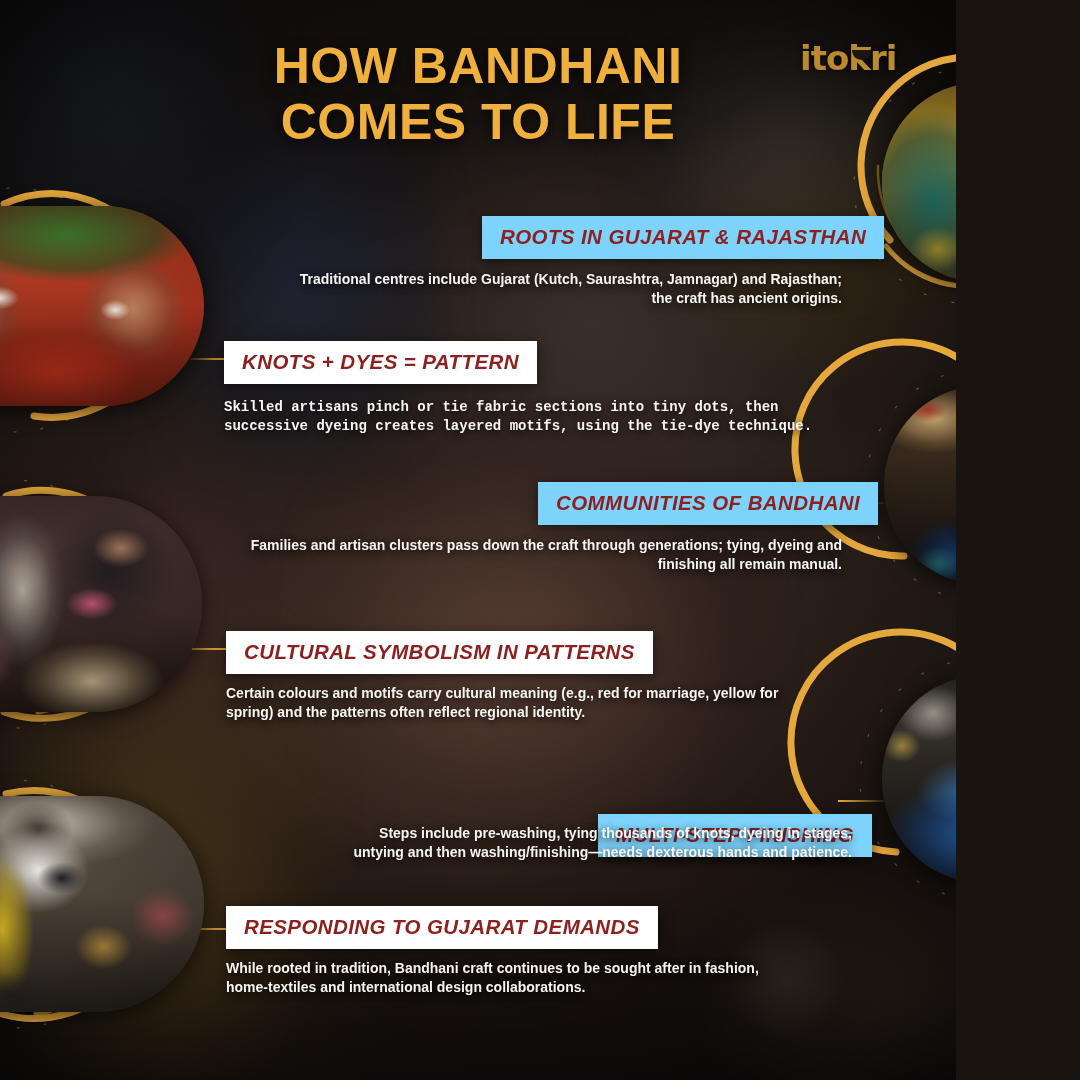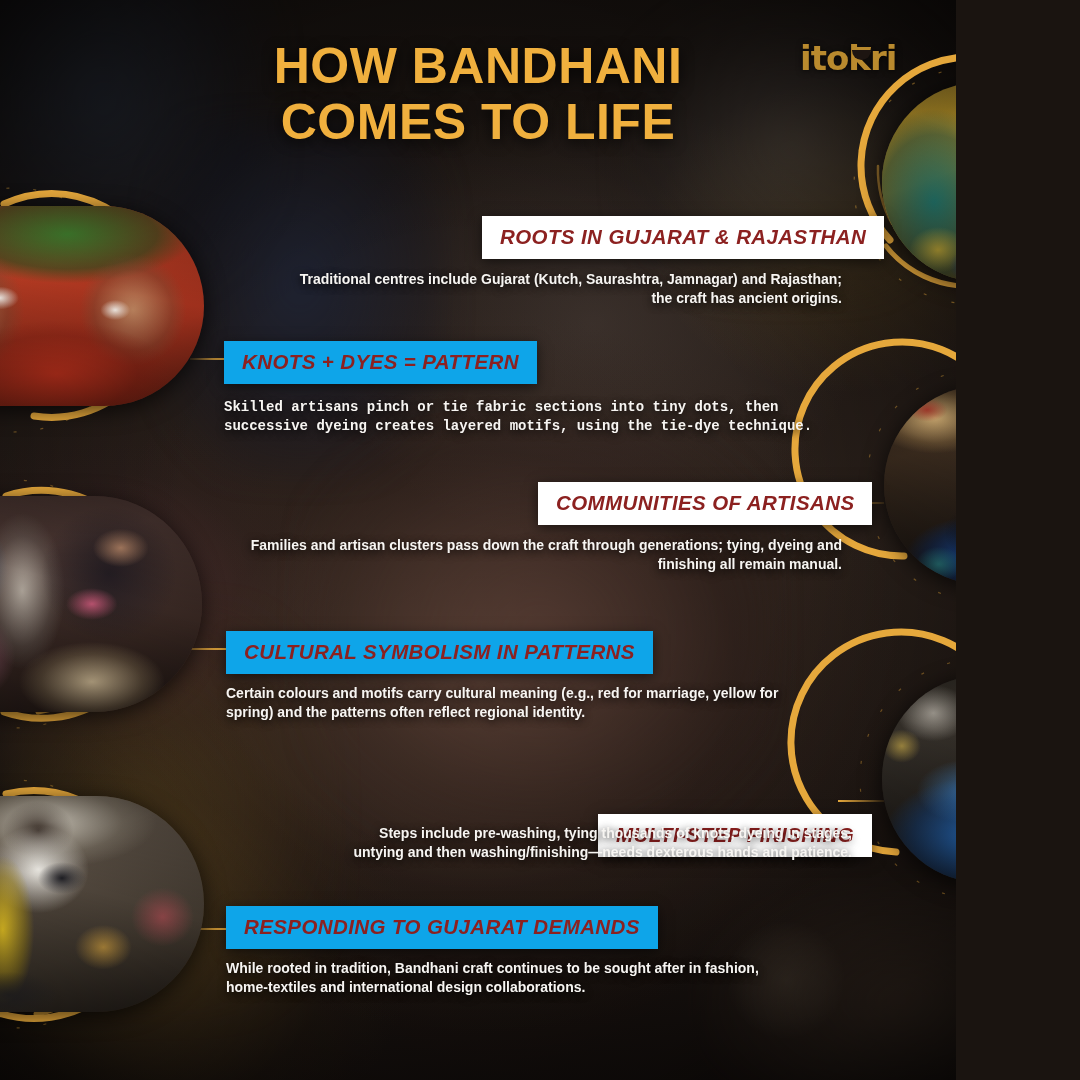--- a/index.html
+++ b/index.html
@@ -114,22 +114,22 @@
     z-index:7;
     padding:9px 18px 10px 18px;
     font-weight:bold;
     font-style:italic;
     font-size:20.5px;
     letter-spacing:0.4px;
     white-space:nowrap;
     color:#8c2120;
     box-shadow:0 3px 12px rgba(0,0,0,0.55);
   }
-  .label.cream { background:#ffffff; }
-  .label.amber { background:#0ea5e9; }
+  .label.cream { background:#7dd3fc; }
+  .label.amber { background:#ffffff; }
 
   .body-text {
     position:absolute;
     z-index:7;
     color:#f7f5f2;
     font-weight:bold;
     font-size:14px;
     line-height:1.33;
     text-shadow:0 2px 8px rgba(0,0,0,0.9);
   }
@@ -228,21 +228,21 @@
       <div class="sc" style="background:radial-gradient(ellipse 28% 34% at 78% 30%, rgba(226,224,220,0.9) 0%, rgba(150,148,144,0.4) 58%, rgba(0,0,0,0) 82%);"></div>
       <div class="sc" style="background:radial-gradient(ellipse 13% 14% at 76% 18%, rgba(96,72,56,0.95) 0%, rgba(0,0,0,0) 74%);"></div>
       <div class="sc" style="background:radial-gradient(ellipse 44% 24% at 48% 86%, rgba(28,92,188,0.95) 0%, rgba(16,54,120,0.5) 58%, rgba(0,0,0,0) 84%);"></div>
       <div class="sc" style="background:radial-gradient(ellipse 24% 20% at 48% 74%, rgba(18,18,24,0.95) 0%, rgba(0,0,0,0) 72%);"></div>
       <div class="sc" style="background:radial-gradient(ellipse 16% 12% at 28% 90%, rgba(60,188,170,0.6) 0%, rgba(0,0,0,0) 74%);"></div>
       <div class="sc" style="background:linear-gradient(200deg, rgba(0,0,0,0.3) 0%, rgba(0,0,0,0) 40%, rgba(0,0,0,0.45) 100%);"></div>
     </div>
   </div>
 
   <div class="connector left" style="left:840px;top:502px;width:44px;"></div>
-  <div class="label cream" style="left:538px;top:482px;">COMMUNITIES OF ARTISANS</div>
+  <div class="label cream" style="left:538px;top:482px;">COMMUNITIES OF BANDHANI</div>
   <div class="body-text right" style="left:250px;top:536px;width:592px;">Families and artisan clusters pass down the craft through generations; tying, dyeing and finishing all remain manual.</div>
 
   <div class="ring" style="left:-112px;top:484px;">
     <svg width="320" height="240" viewBox="0 0 320 240">
       <path d="M118,12 A114,114 0 1 1 116,228" fill="none" stroke="#f0b03e" stroke-width="7" stroke-linecap="round" opacity="0.95"></path>
       <path d="M150,228 A114,114 0 0 0 228,176" fill="none" stroke="#f0b03e" stroke-width="5" stroke-linecap="round" opacity="0.78"></path>
       <path d="M240,80 A122,122 0 0 1 244,132" fill="none" stroke="#f0b03e" stroke-width="3" stroke-linecap="round" opacity="0.55"></path>
       <circle cx="126" cy="120" r="124" fill="none" stroke="#f0b03e" stroke-width="1.2" stroke-dasharray="3 24" opacity="0.36"></circle>
     </svg>
   </div>

